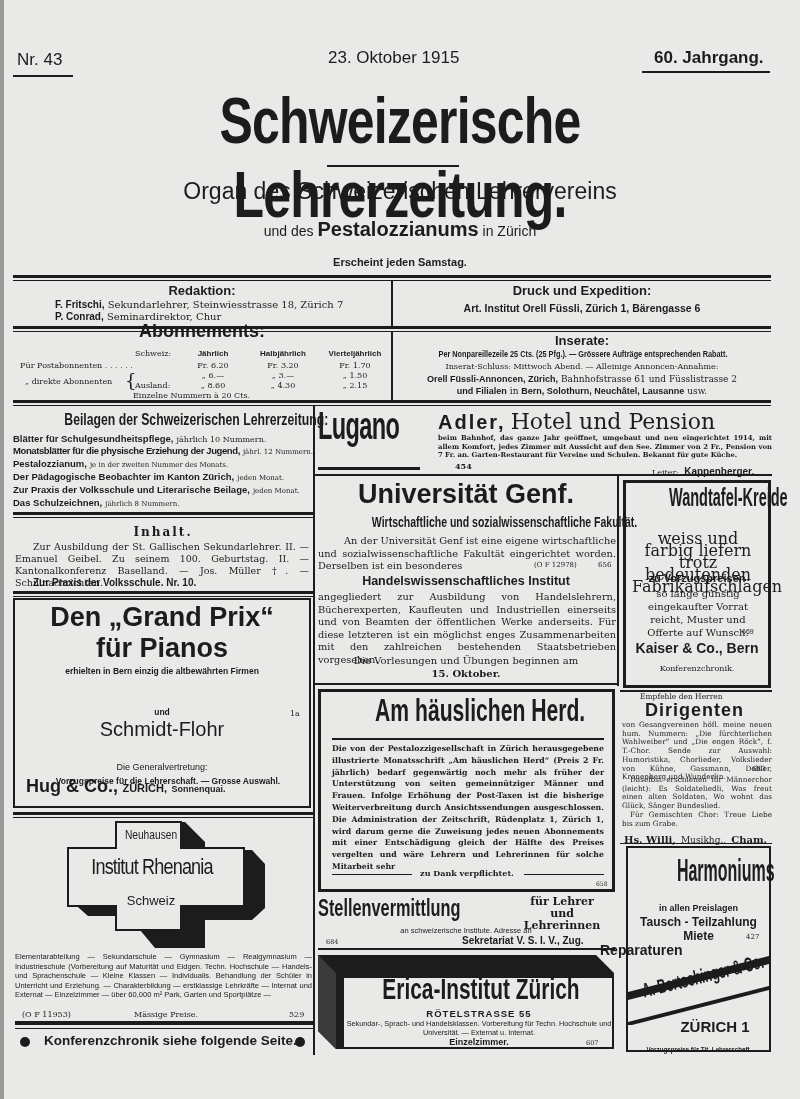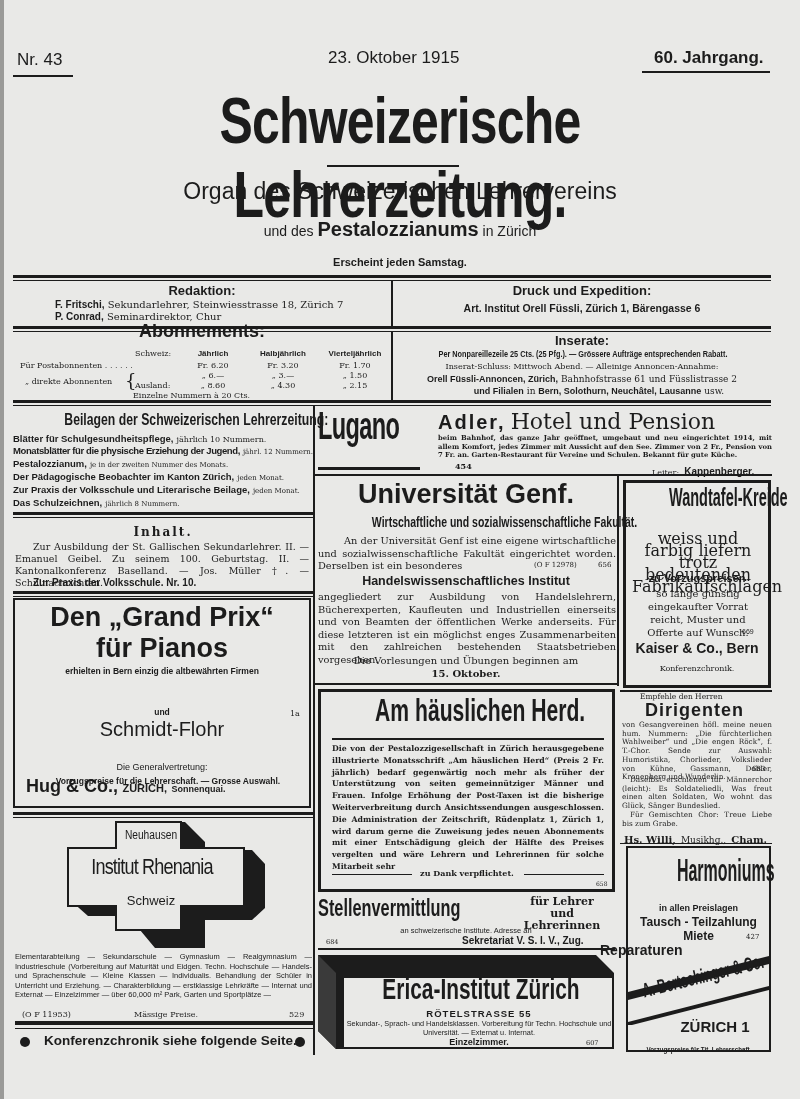--- a/index.html
+++ b/index.html
@@ -78,21 +78,21 @@
   <div class="abs tiny" style="left:133px;top:391px;">Einzelne Nummern à 20 Cts.</div>
 
   <div class="abs c sans b" style="left:393px;top:333px;width:378px;font-size:13px;">Inserate:</div>
   <div class="abs c" style="left:396px;top:349px;width:374px;font-size:8.5px;line-height:11px;">
     <span class="sans b" style="display:inline-block;transform:scaleX(0.86);">Per Nonpareillezeile 25 Cts. (25 Pfg.). — Grössere Aufträge entsprechenden Rabatt.</span>
   </div>
   <div class="abs c tiny" style="left:393px;top:362px;width:378px;">Inserat-Schluss: Mittwoch Abend. — Alleinige Annoncen-Annahme:</div>
   <div class="abs c" style="left:393px;top:374px;width:378px;font-size:9px;line-height:11px;">
     <span class="sans b">Orell Füssli-Annoncen, Zürich,</span> <span>Bahnhofstrasse 61 und Füsslistrasse 2</span>
   </div>
-  <div class="abs c" style="left:393px;top:386px;width:378px;font-size:9px;line-height:11px;padding-left:17px;">
+  <div class="abs c" style="left:393px;top:386px;width:378px;font-size:9px;line-height:11px;">
     <span class="sans b">und Filialen</span> <span>in</span> <span class="sans b">Bern, Solothurn, Neuchâtel, Lausanne</span> <span>usw.</span>
   </div>
 
   <div class="dbl" style="left:13px;top:400px;width:758px;"></div>
 
   <div class="vr" style="left:313px;top:405px;height:650px;"></div>
 
   <div class="abs c" style="left:13px;top:410px;width:300px;">
     <span class="sans b" style="display:inline-block;font-size:17px;transform:scaleX(0.72);transform-origin:center;white-space:nowrap;">Beilagen der Schweizerischen Lehrerzeitung:</span>
   </div>

